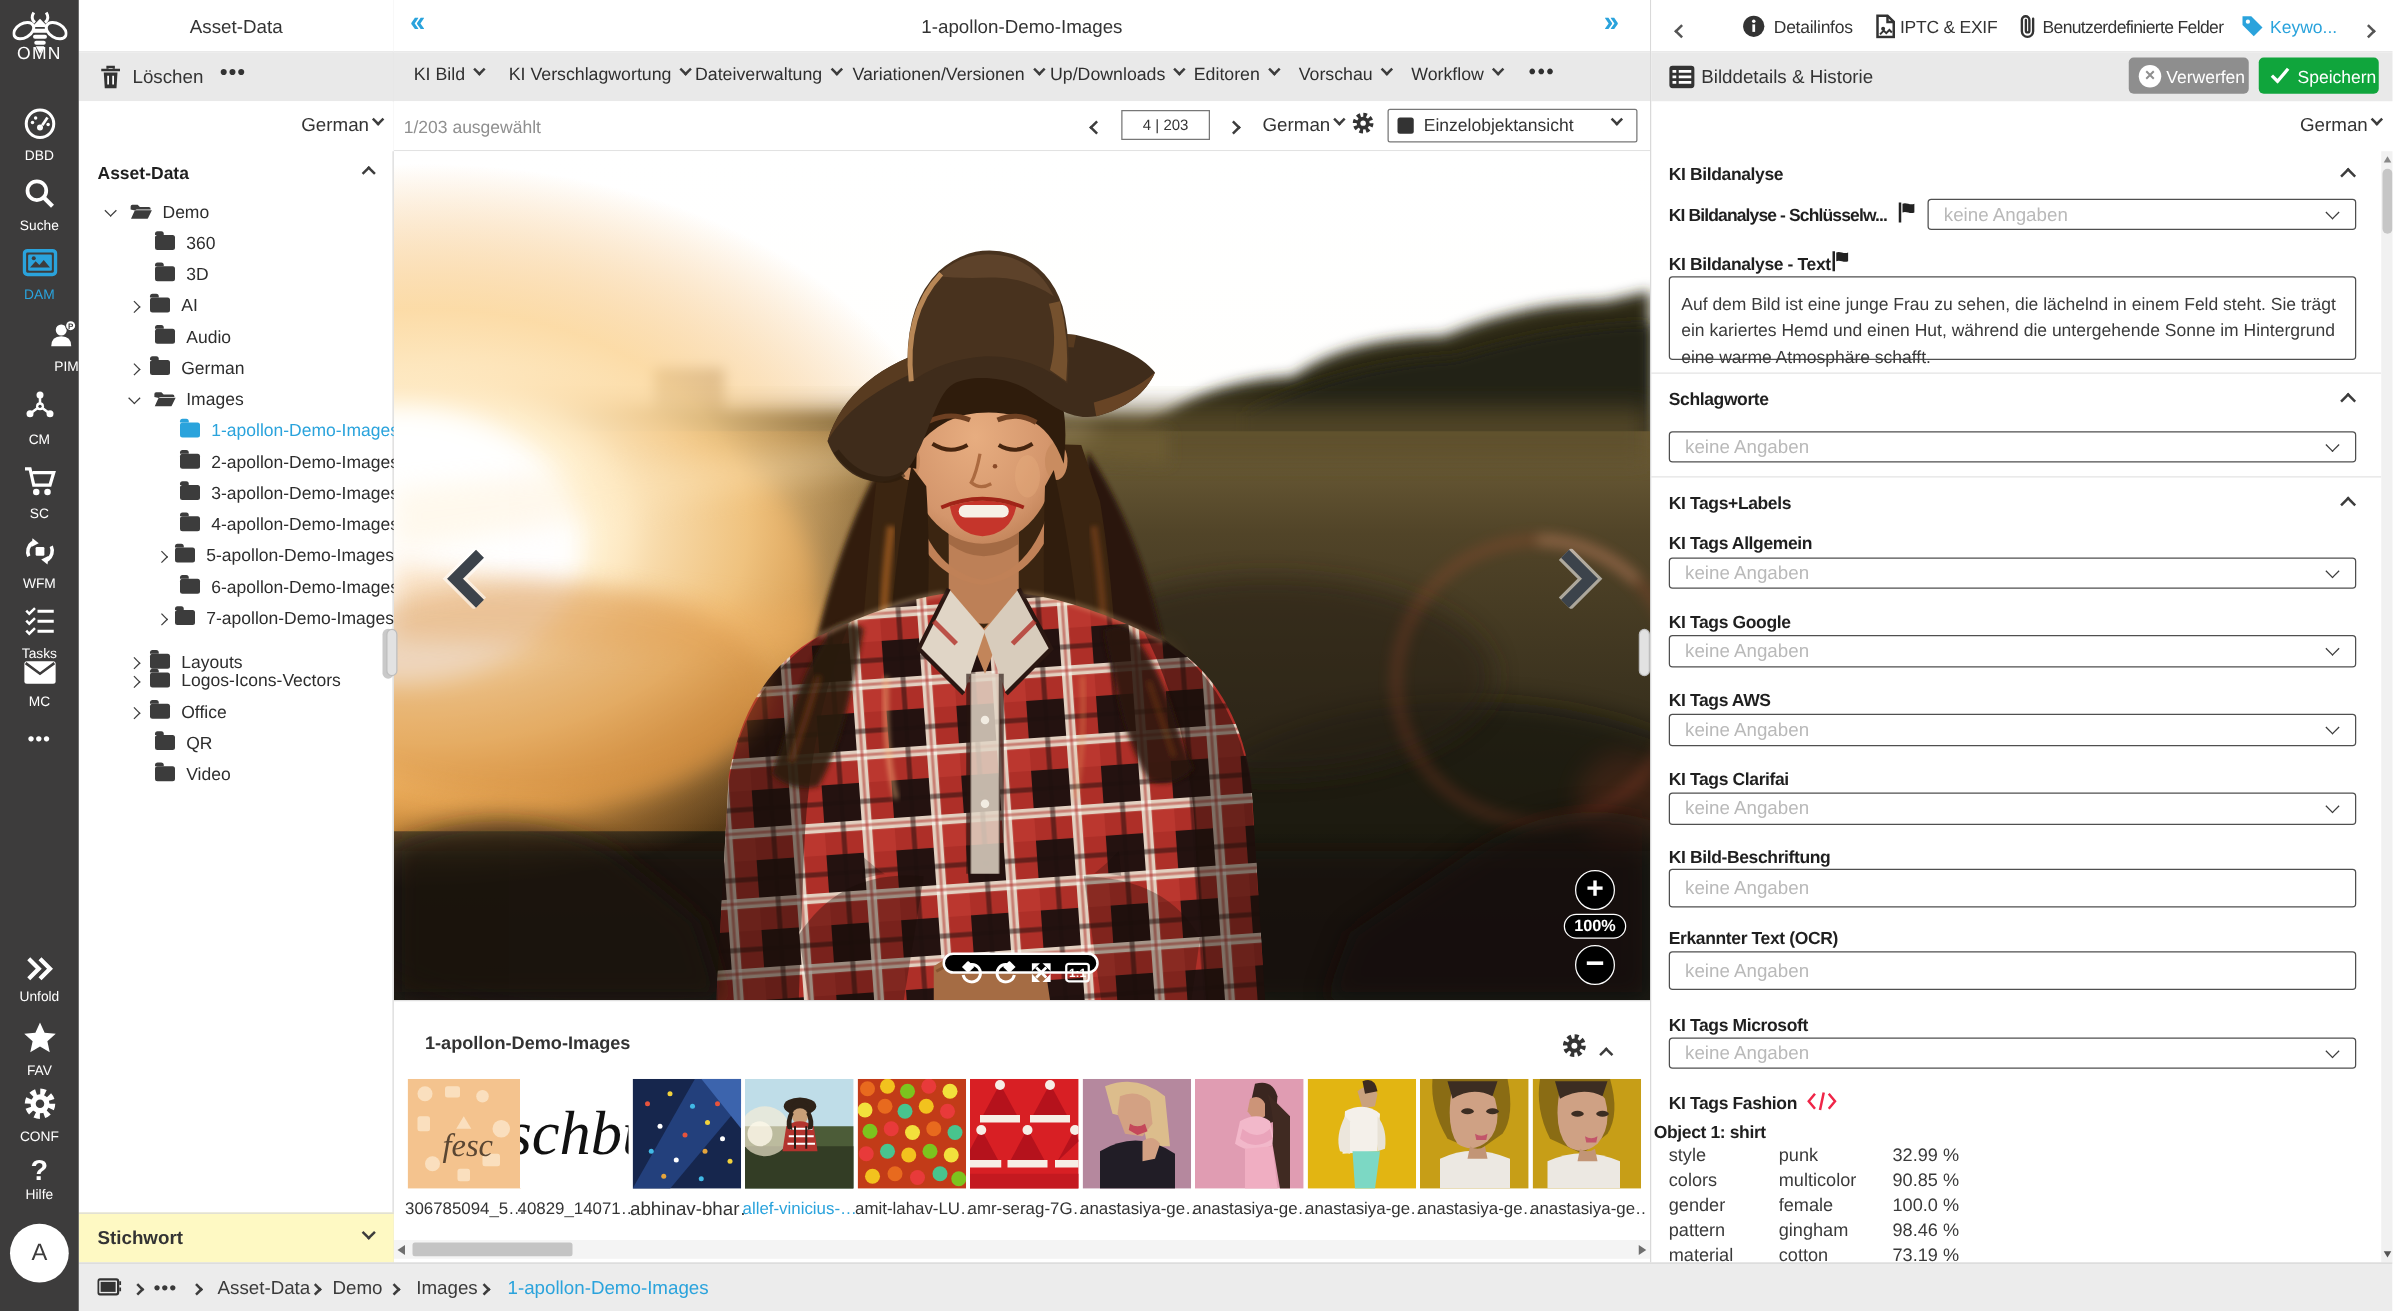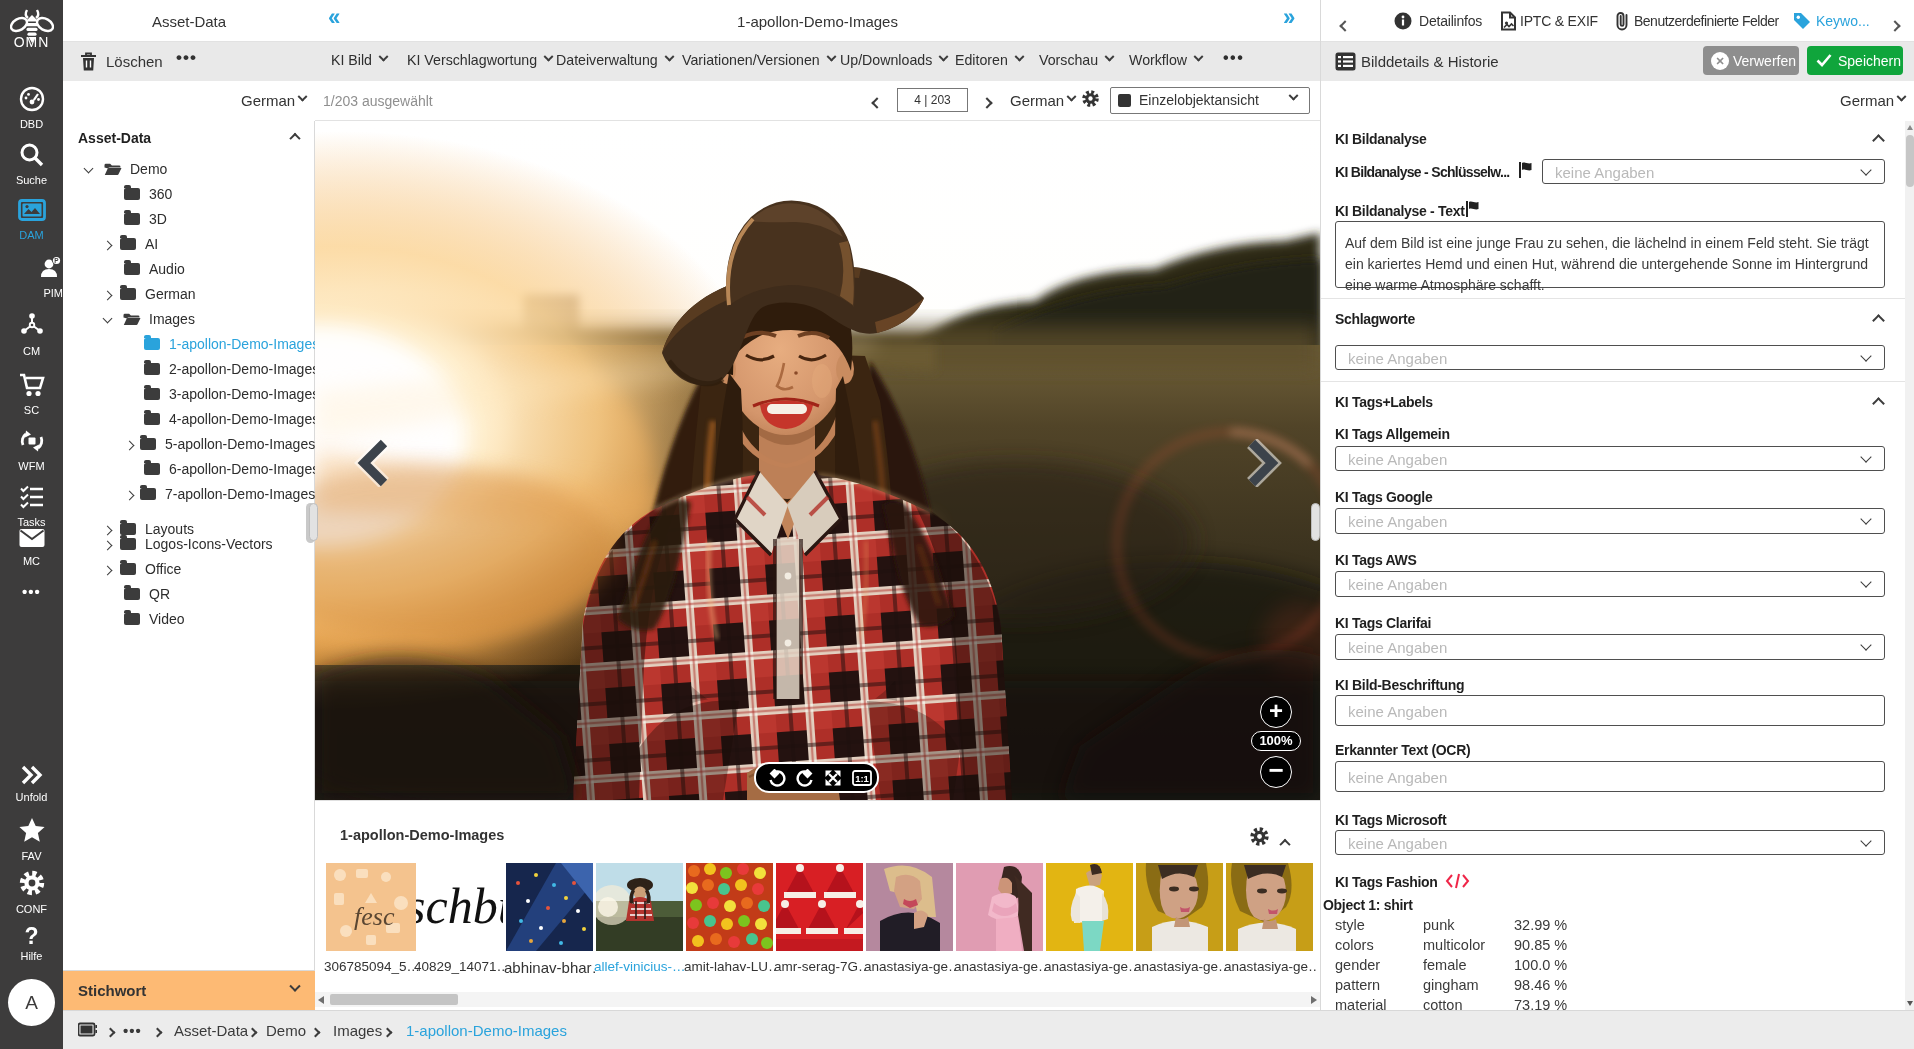--- a/index.html
+++ b/index.html
@@ -263,21 +263,21 @@
         </svg>
     <svg class="abs" style="left:928px;top:318px;" width="40" height="48" viewBox="0 0 40 48">
           <path d="M9 4 L29 24 L9 44" stroke="#fff" stroke-width="14" fill="none" opacity="0.55"></path>
           <path d="M9 4 L29 24 L9 44" stroke="#3c434b" stroke-width="9" fill="none"></path>
         </svg>
     
     <div class="abs" style="left:945px;top:575px;width:32px;height:32px;border-radius:50%;background:#000;border:1.6px solid #fff;color:#fff;text-align:center;line-height:28px;font-size:24px;font-weight:bold;">+</div>
     <div class="abs" style="left:936px;top:610px;width:50px;height:20px;border-radius:10px;background:#000;border:1.6px solid #fff;color:#fff;text-align:center;line-height:17px;font-size:13px;font-weight:bold;">100%</div>
     <div class="abs" style="left:945px;top:635px;width:32px;height:32px;border-radius:50%;background:#000;border:1.6px solid #fff;color:#fff;text-align:center;line-height:26px;font-size:26px;font-weight:bold;">−</div>
     
-    <div class="abs" style="left:439px;top:641px;width:125px;height:31px;border-radius:15px;background:#000;border:2px solid #fff;">
+    <div class="abs" style="left:439px;top:641px;width:125px;height:17px;border-radius:15px;background:#000;border:2px solid #fff;">
       <svg class="abs" style="left:12px;top:5px;" width="18" height="18" viewBox="0 0 18 18">
             <path d="M4 5 a7 7 0 1 1 -1.5 6" stroke="#fff" stroke-width="2.4" fill="none"></path>
             <rect x="3" y="1" width="7" height="7" transform="rotate(45 6.5 4.5)" fill="#fff"></rect>
           </svg>
       <svg class="abs" style="left:40px;top:5px;" width="18" height="18" viewBox="0 0 18 18">
             <path d="M14 5 a7 7 0 1 0 1.5 6" stroke="#fff" stroke-width="2.4" fill="none"></path>
             <rect x="8" y="1" width="7" height="7" transform="rotate(45 11.5 4.5)" fill="#fff"></rect>
           </svg>
       <svg class="abs" style="left:68px;top:5px;" width="18" height="18" viewBox="0 0 18 18">
             <g fill="#fff">
@@ -521,21 +521,21 @@
       <div class="trow" style="left:81px;top:336px;"><span class="folder"></span><span style="margin-left:9px;">6-apollon-Demo-Images-Ve</span></div>
       <div class="trow" style="left:63px;top:361px;"><span class="tchev" style="transform:rotate(-45deg);vertical-align:0px;"></span><span class="folder" style="margin-left:7px;"></span><span style="margin-left:9px;">7-apollon-Demo-Images-Du</span></div>
       <div class="trow" style="left:41px;top:396px;"><span class="tchev" style="transform:rotate(-45deg);vertical-align:0px;"></span><span class="folder" style="margin-left:9px;"></span><span style="margin-left:9px;">Layouts</span></div>
       <div class="trow" style="left:41px;top:411px;"><span class="tchev" style="transform:rotate(-45deg);vertical-align:0px;"></span><span class="folder" style="margin-left:9px;"></span><span style="margin-left:9px;">Logos-Icons-Vectors</span></div>
       <div class="trow" style="left:41px;top:436px;"><span class="tchev" style="transform:rotate(-45deg);vertical-align:0px;"></span><span class="folder" style="margin-left:9px;"></span><span style="margin-left:9px;">Office</span></div>
       <div class="trow" style="left:61px;top:461px;"><span class="folder"></span><span style="margin-left:9px;">QR</span></div>
       <div class="trow" style="left:61px;top:486px;"><span class="folder"></span><span style="margin-left:9px;">Video</span></div>
     </div>
 
     <div class="abs" style="left:243px;top:503px;width:9px;height:40px;background:#c9c9c9;border-radius:5px;"></div>
-    <div class="abs" style="left:0;top:970px;width:252px;height:40px;border-top:1px solid #d9d9d9;background:#fdba74;">
+    <div class="abs" style="left:0;top:970px;width:252px;height:40px;border-top:1px solid #d9d9d9;background:#fef9c3;">
       <span class="abs" style="left:15px;top:11px;font-size:15px;font-weight:bold;color:#333;">Stichwort</span>
       <span class="abs chev" style="left:228px;top:14px;"></span>
     </div>
   </div>
 
   <div id="rightpanel" class="abs">
     <div class="abs hdr-row" style="left:0;top:0;width:594px;height:42px;"></div>
     <div class="abs" style="left:20px;top:16px;"><span class="chev chev-l" style="border-color:#555;"></span></div>
     <div id="tabs">
       <svg class="abs" style="left:73px;top:12px;" width="18" height="18" viewBox="0 0 18 18">

